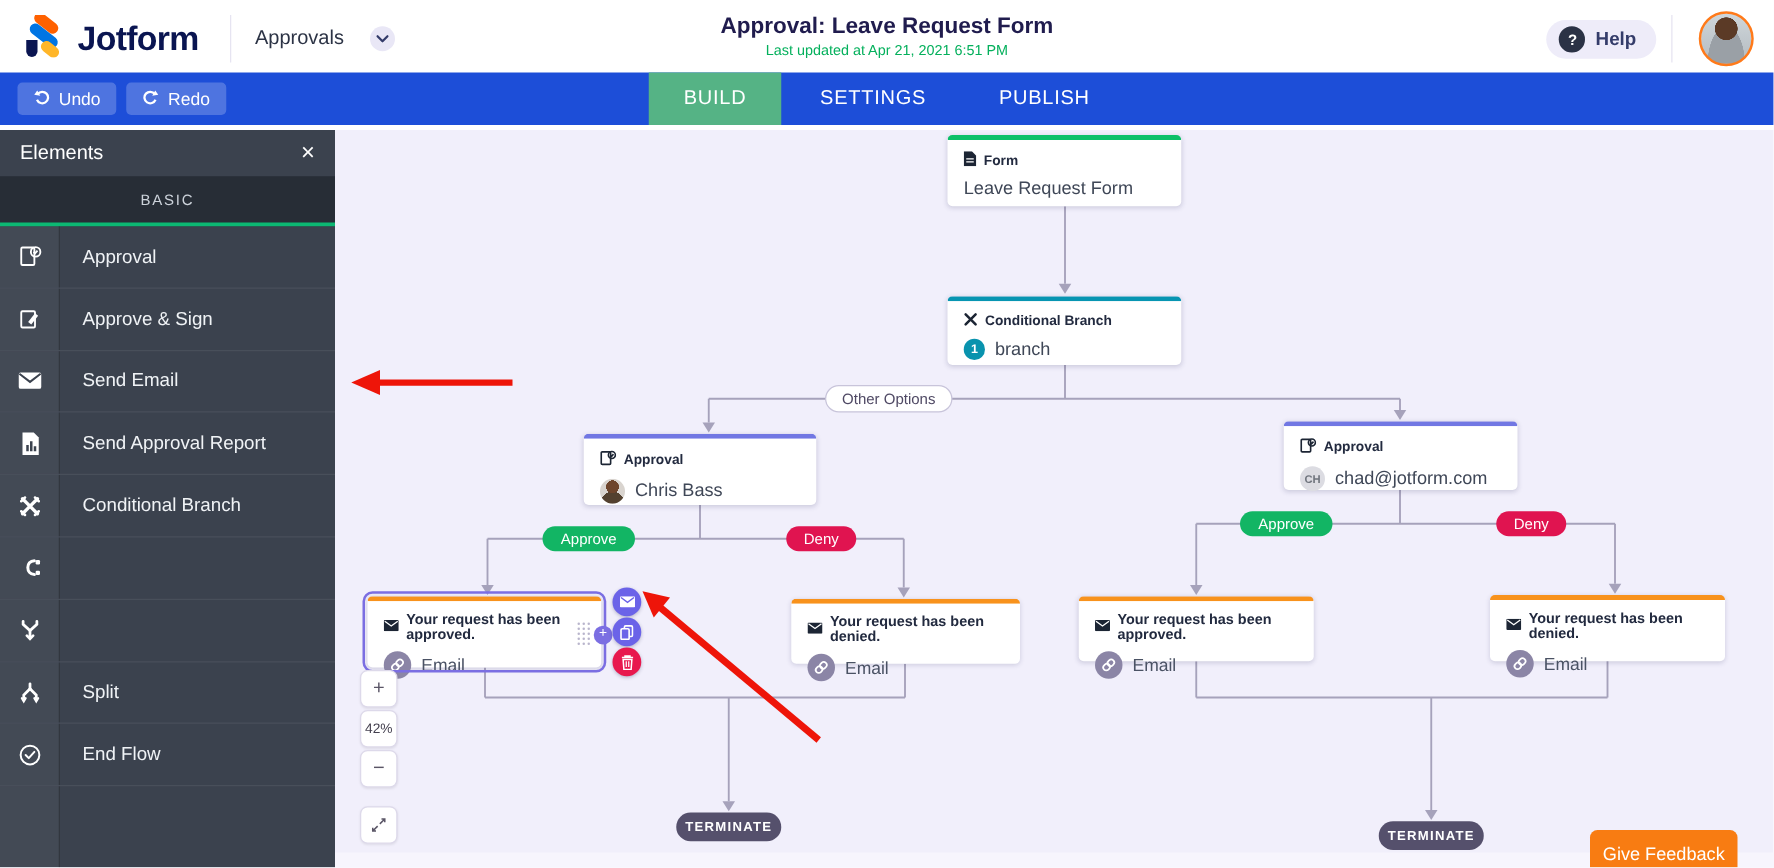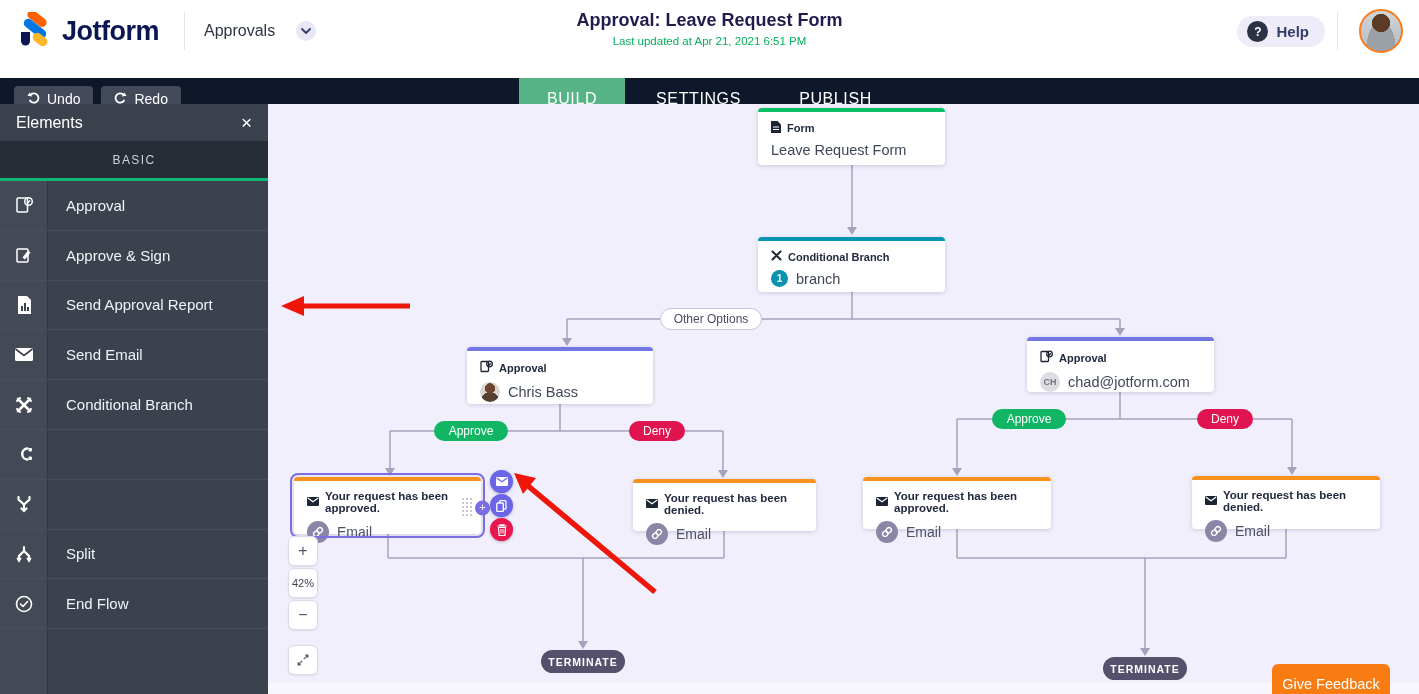--- a/index.html
+++ b/index.html
@@ -19,21 +19,21 @@
   .hdr-sub { font-size:11.5px; color:#04b05c; margin-top:4px; }
   .help-pill { position:absolute; right:94px; top:16px; height:31px; background:#eeecf9; border-radius:16px; display:flex; align-items:center; gap:8px; padding:0 16px 0 10px; cursor:pointer; }
   .help-q { width:21px; height:21px; border-radius:50%; background:#2b3245; color:#fff; font-size:12px; font-weight:bold; display:flex; align-items:center; justify-content:center; }
   .help-label { font-size:15px; font-weight:bold; color:#343c6a; }
   .avatar { position:absolute; right:16px; top:9px; width:44px; height:44px; border-radius:50%; border:2px solid #ff7a1a; cursor:pointer;
     background: radial-gradient(circle at 50% 30%, #5b3a26 0 26%, rgba(0,0,0,0) 27%),
                 radial-gradient(ellipse at 50% 100%, #9aa0a6 0 52%, rgba(0,0,0,0) 53%),
                 linear-gradient(#cfd6da, #b4bbc1); }
 
   
-  .toolbar { position:absolute; top:78px; left:0; right:0; height:42px; background:#0f172a;text-align:center; }
+  .toolbar { position:absolute; top:58px; left:0; right:0; height:42px; background:#1d4ed8;text-align:center; }
   .tb-left { position:absolute; left:14px; top:8px; display:flex; gap:8px; }
   .tb-btn { height:26px; padding:0 13px; background:rgba(255,255,255,0.22); border-radius:4px; color:#fff; font-size:14px; display:flex; align-items:center; gap:7px; cursor:pointer; }
   .tabs { position:absolute; left:519px; top:0; height:42px; display:flex; }
   .tab { height:42px; display:flex; align-items:center; justify-content:center; color:#fff; font-size:16px; letter-spacing:0.6px; cursor:pointer; }
   .tab-build { width:106px; background:#55b385; }
   .tab-settings { width:147px; }
   .tab-publish { width:127px; }
 
   
   .sidebar { position:absolute; top:104px; left:0; width:268px; bottom:0; background:#3b424e; display:flex; flex-direction:column; }
@@ -176,37 +176,37 @@
       <span class="sb-icon">
         <svg width="20" height="20" viewBox="0 0 20 20" fill="none" stroke="#fff" stroke-width="1.5">
             <rect x="3" y="4" width="11" height="13" rx="1"></rect>
             <path d="M8.5 12.5 l5.5-7 2.5 2 -5.5 7 z" fill="#fff" stroke="none"></path>
           </svg>
       </span>
       <span class="sb-label">Approve &amp; Sign</span>
     </div>
     <div class="sb-item">
       <span class="sb-icon">
+        <svg width="20" height="15" viewBox="0 0 20 15">
+            <rect x="1" y="1" width="18" height="13" rx="1.5" fill="#fff"></rect>
+            <path d="M1.5 2 l8.5 6.5 L18.5 2" fill="none" stroke="#3b424e" stroke-width="1.6"></path>
+          </svg>
+      </span>
+      <span class="sb-label">Send Email</span>
+    </div>
+    <div class="sb-item">
+      <span class="sb-icon">
         <svg width="18" height="20" viewBox="0 0 18 20">
             <path d="M3 1 h9 l4 4 v14 h-13 z" fill="#fff"></path>
             <rect x="6" y="11" width="2" height="5" fill="#3b424e"></rect>
             <rect x="9" y="8" width="2" height="8" fill="#3b424e"></rect>
             <rect x="12" y="12" width="2" height="4" fill="#3b424e"></rect>
           </svg>
       </span>
       <span class="sb-label">Send Approval Report</span>
-    </div>
-    <div class="sb-item">
-      <span class="sb-icon">
-        <svg width="20" height="15" viewBox="0 0 20 15">
-            <rect x="1" y="1" width="18" height="13" rx="1.5" fill="#fff"></rect>
-            <path d="M1.5 2 l8.5 6.5 L18.5 2" fill="none" stroke="#3b424e" stroke-width="1.6"></path>
-          </svg>
-      </span>
-      <span class="sb-label">Send Email</span>
     </div>
     <div class="sb-item">
       <span class="sb-icon">
         <svg width="20" height="20" viewBox="0 0 20 20" stroke="#fff" stroke-width="2.6" stroke-linecap="round">
             <path d="M4 4 L16 16"></path>
             <path d="M16 4 L4 16"></path>
             <path d="M3 6 L6 3 M14 17 L17 14 M17 6 L14 3 M6 17 L3 14" stroke-width="2"></path>
           </svg>
       </span>
       <span class="sb-label">Conditional Branch</span>

